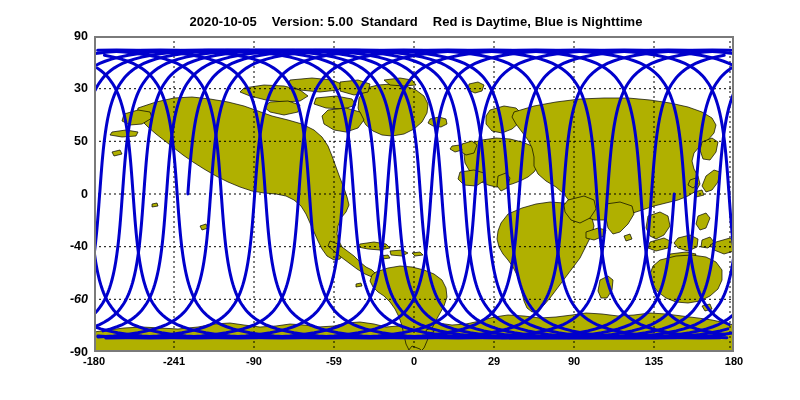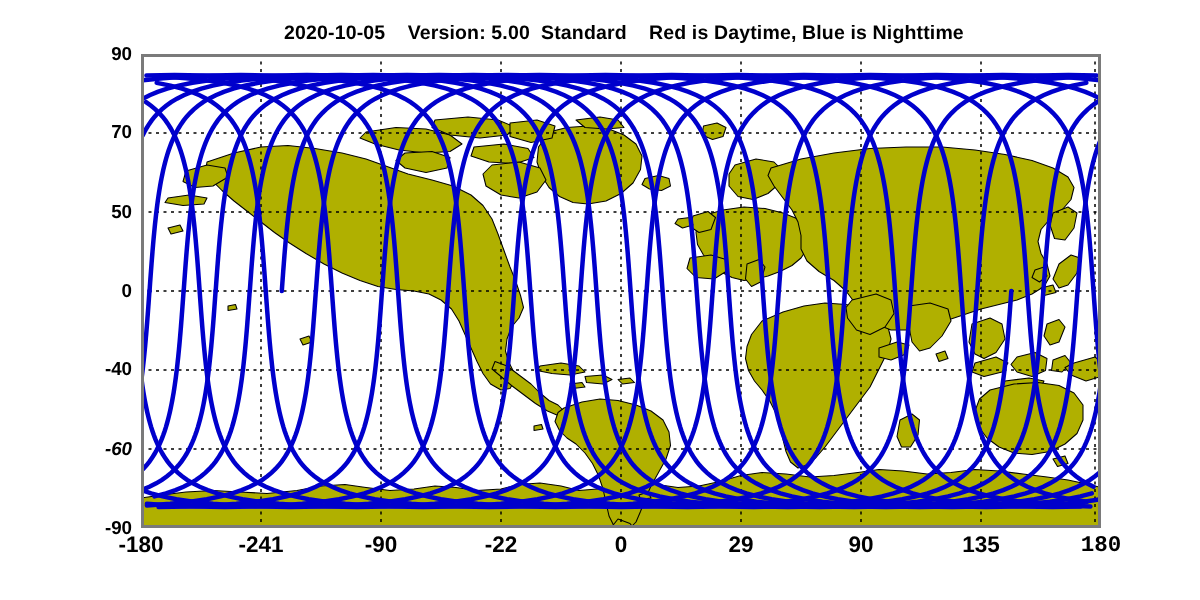--- a/index.html
+++ b/index.html
@@ -31,21 +31,21 @@
   }
   .ylabel{
     position:absolute;
     width:42px;text-align:right;
     font-size:12.5px;font-weight:bold;color:#000;
     white-space:nowrap;
   }
   .xlabel{
     position:absolute;
     width:60px;text-align:center;
-    font-size:15px;font-weight:bold;color:#000;
+    font-size:11px;font-weight:bold;color:#000;
     white-space:nowrap;
   }
 </style>
 </head>
 <body>
 
 <div id="figure">
 
   <div id="title">2020-10-05    Version: 5.00  Standard    Red is Daytime, Blue is Nighttime</div>
 
@@ -279,30 +279,30 @@
             <path d="M93.87,158.00 L94.05,155.39 L94.24,152.78 L94.43,150.18 L94.62,147.57 L94.81,144.96 L95.01,142.36 L95.21,139.75 L95.41,137.14 L95.61,134.53 L95.82,131.93 L96.04,129.32 L96.26,126.72 L96.49,124.11 L96.73,121.51 L96.97,118.91 L97.23,116.30 L97.49,113.70 L97.77,111.10 L98.05,108.50 L98.36,105.90 L98.67,103.30 L99.00,100.70 L99.35,98.10 L99.72,95.51 L100.11,92.92 L100.52,90.32 L100.95,87.73 L101.42,85.14 L101.91,82.56 L102.44,79.97 L103.00,77.39 L103.60,74.81 L104.25,72.24 L104.95,69.67 L105.71,67.10 L106.52,64.54 L107.41,61.98 L108.38,59.42 L109.44,56.88 L110.60,54.34 L111.89,51.81 L113.30,49.29 L114.88,46.78 L116.63,44.28 L118.61,41.80 L120.84,39.34 L123.37,36.90 L126.26,34.49 L129.59,32.11 L133.47,29.77 L138.00,27.48 L143.35,25.26 L149.73,23.13 L157.37,21.10 L166.58,19.22 L177.68,17.53 L190.96,16.10 L206.52,14.99 L224.07,14.29 L242.83,14.04 L261.59,14.29 L279.15,14.99 L294.70,16.10 L307.98,17.53 L319.08,19.22 L328.30,21.10 L335.94,23.13 L342.31,25.26 L347.66,27.48 L352.20,29.77 L356.07,32.11 L359.40,34.49 L362.30,36.90 L364.83,39.34 L367.06,41.80 L369.03,44.28 L370.79,46.78 L372.36,49.29 L373.78,51.81 L375.06,54.34 L376.22,56.88 L377.28,59.42 L378.25,61.98 L379.14,64.54 L379.96,67.10 L380.71,69.67 L381.41,72.24 L382.06,74.81 L382.67,77.39 L383.23,79.97 L383.76,82.56 L384.25,85.14 L384.71,87.73 L385.15,90.32 L385.56,92.92 L385.95,95.51 L386.31,98.10 L386.66,100.70 L386.99,103.30 L387.31,105.90 L387.61,108.50 L387.90,111.10 L388.17,113.70 L388.44,116.30 L388.69,118.91 L388.94,121.51 L389.17,124.11 L389.40,126.72 L389.62,129.32 L389.84,131.93 L390.05,134.53 L390.26,137.14 L390.46,139.75 L390.66,142.36 L390.85,144.96 L391.04,147.57 L391.23,150.18 L391.42,152.78 L391.61,155.39 L391.80,158.00 L391.99,160.61 L392.17,163.22 L392.36,165.82 L392.55,168.43 L392.74,171.04 L392.94,173.64 L393.14,176.25 L393.34,178.86 L393.54,181.47 L393.76,184.07 L393.97,186.68 L394.19,189.28 L394.42,191.89 L394.66,194.49 L394.90,197.09 L395.16,199.70 L395.42,202.30 L395.70,204.90 L395.99,207.50 L396.29,210.10 L396.60,212.70 L396.93,215.30 L397.28,217.90 L397.65,220.49 L398.04,223.08 L398.45,225.68 L398.88,228.27 L399.35,230.86 L399.84,233.44 L400.37,236.03 L400.93,238.61 L401.53,241.19 L402.18,243.76 L402.88,246.33 L403.64,248.90 L404.46,251.46 L405.34,254.02 L406.31,256.58 L407.37,259.12 L408.54,261.66 L409.82,264.19 L411.23,266.71 L412.81,269.22 L414.57,271.72 L416.54,274.20 L418.77,276.66 L421.30,279.10 L424.19,281.51 L427.53,283.89 L431.40,286.23 L435.93,288.52 L441.28,290.74 L447.66,292.87 L455.30,294.90 L464.51,296.78 L475.61,298.47 L488.89,299.90 L504.45,301.01 L522.00,301.71 L540.76,301.96 L559.52,301.71 L577.08,301.01 L592.63,299.90 L605.91,298.47 L617.02,296.78 L626.23,294.90 L633.87,292.87" fill="none" stroke="#0000cc" stroke-width="3" stroke-linecap="round"></path>
             <path d="M0.24,290.74 L5.60,288.52 L10.13,286.23 L14.00,283.89 L17.34,281.51 L20.23,279.10 L22.76,276.66 L24.99,274.20 L26.96,271.72 L28.72,269.22 L30.29,266.71 L31.71,264.19 L32.99,261.66 L34.15,259.12 L35.21,256.58 L36.18,254.02 L37.07,251.46 L37.89,248.90 L38.65,246.33 L39.34,243.76 L39.99,241.19 L40.60,238.61 L41.16,236.03 L41.69,233.44 L42.18,230.86 L42.64,228.27 L43.08,225.68 L43.49,223.08 L43.88,220.49 L44.25,217.90 L44.59,215.30 L44.92,212.70 L45.24,210.10 L45.54,207.50 L45.83,204.90 L46.10,202.30 L46.37,199.70 L46.62,197.09 L46.87,194.49 L47.10,191.89 L47.33,189.28 L47.55,186.68 L47.77,184.07 L47.98,181.47 L48.19,178.86 L48.39,176.25 L48.59,173.64 L48.78,171.04 L48.97,168.43 L49.16,165.82 L49.35,163.22 L49.54,160.61 L49.73,158.00" fill="none" stroke="#0000cc" stroke-width="3" stroke-linecap="round"></path>
           </g>
       </g>
     </svg>
   </div>
 
   <div id="frame"></div>
 
   <div class="ylabel" style="left:30px;top:29px;">90</div>
-  <div class="ylabel" style="left:30px;top:81px;">70</div>
+  <div class="ylabel" style="left:30px;top:81px;">30</div>
   <div class="ylabel" style="left:30px;top:134px;">50</div>
   <div class="ylabel" style="left:30px;top:187px;">0</div>
   <div class="ylabel" style="left:30px;top:239px;">-40</div>
   <div class="ylabel" style="left:30px;top:292px;font-style:italic;">-60</div>
   <div class="ylabel" style="left:30px;top:345px;">-90</div>
 
   <div class="xlabel" style="left:48px;top:355px;">-180</div>
   <div class="xlabel" style="left:128px;top:355px;">-241</div>
   <div class="xlabel" style="left:208px;top:355px;">-90</div>
-  <div class="xlabel" style="left:288px;top:355px;">-22</div>
+  <div class="xlabel" style="left:288px;top:355px;">-59</div>
   <div class="xlabel" style="left:368px;top:355px;">0</div>
   <div class="xlabel" style="left:448px;top:355px;">29</div>
   <div class="xlabel" style="left:528px;top:355px;">90</div>
   <div class="xlabel" style="left:608px;top:355px;">135</div>
-  <div class="xlabel" style="left:688px;top:355px;font-family:Liberation Mono, monospace;">180</div>
+  <div class="xlabel" style="left:688px;top:355px;">180</div>
 
 </div>
 
 </body></html>

